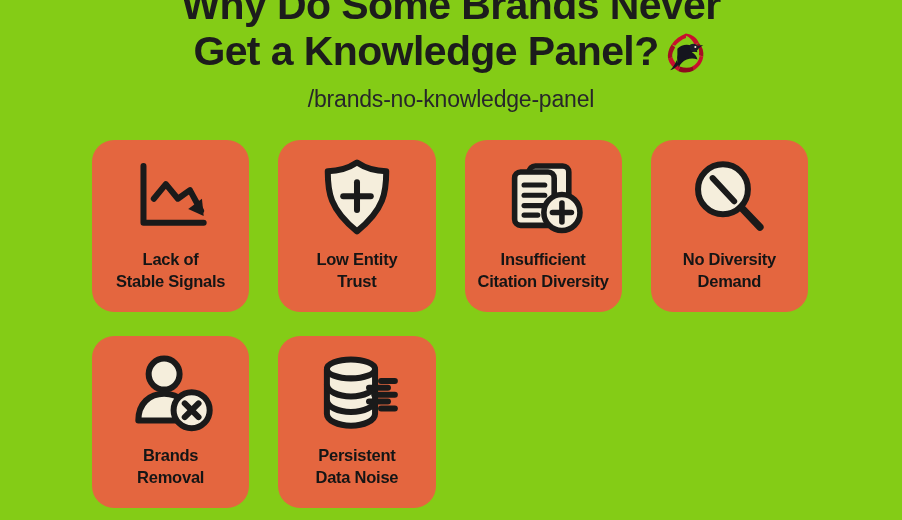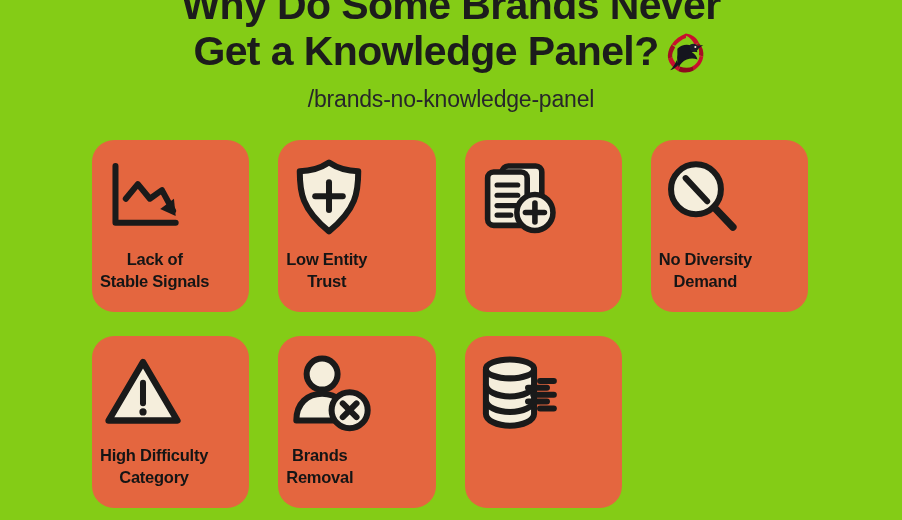--- a/index.html
+++ b/index.html
@@ -75,21 +75,21 @@
     grid-template-columns: repeat(4, 1fr);
     grid-template-rows: 172px 172px;
     column-gap: 29px;
     row-gap: 24px;
   }
   .card {
     background: #E4663F;
     border-radius: 22px;
     display: flex;
     flex-direction: column;
-    align-items: flex-start;
+    align-items: center;
     justify-content: flex-start;
     padding: 14px 8px 10px 8px;
     box-sizing: border-box;
     overflow: hidden;
   }
   .card-icon {
     width: 86px;
     height: 86px;
     display: flex;
     align-items: center;
@@ -193,45 +193,36 @@
             <line x1="28" y1="71" x2="44" y2="71"></line>
           </g>
 
           <circle cx="72" cy="68" r="21" fill="#F5EEDC" stroke="#1A1A1A" stroke-width="6.5"></circle>
           <g stroke="#1A1A1A" stroke-width="6.5" stroke-linecap="round">
             <line x1="72" y1="57" x2="72" y2="79"></line>
             <line x1="61" y1="68" x2="83" y2="68"></line>
           </g>
         </svg>
       </div>
+      <div class="card-label">Insufficient
+Citation Diversity</div>
     </div>
 
     <div class="card">
       <div class="card-icon">
         <svg viewBox="0 0 100 100" xmlns="http://www.w3.org/2000/svg">
           <circle cx="43" cy="41" r="29" fill="#F5EEDC" stroke="#1A1A1A" stroke-width="7"></circle>
           <line x1="31" y1="28" x2="56" y2="55" stroke="#1A1A1A" stroke-width="7" stroke-linecap="round"></line>
           <line x1="64" y1="62" x2="86" y2="85" stroke="#1A1A1A" stroke-width="8.5" stroke-linecap="round"></line>
         </svg>
       </div>
       <div class="card-label">No Diversity
 Demand</div>
     </div>
 
-    <div class="card">
-      <div class="card-icon">
-        <svg viewBox="0 0 100 100" xmlns="http://www.w3.org/2000/svg">
-          <path d="M50 14 L90 82 L10 82 Z" fill="#F5EEDC" stroke="#1A1A1A" stroke-width="7.5" stroke-linejoin="round"></path>
-          <line x1="50" y1="38" x2="50" y2="62" stroke="#1A1A1A" stroke-width="7" stroke-linecap="round"></line>
-          <circle cx="50" cy="72" r="4.2" fill="#1A1A1A"></circle>
-        </svg>
-      </div>
-      <div class="card-label">High Difficulty
-Category</div>
-    </div>
 
     <div class="card">
       <div class="card-icon">
         <svg viewBox="0 0 100 100" xmlns="http://www.w3.org/2000/svg">
           <circle cx="42" cy="28" r="18" fill="#F5EEDC" stroke="#1A1A1A" stroke-width="7"></circle>
           <path d="M12 82 C12 62 25 51 42 51 C59 51 72 62 72 82 Z" fill="#F5EEDC" stroke="#1A1A1A" stroke-width="7" stroke-linejoin="round"></path>
           <circle cx="74" cy="70" r="21" fill="#F5EEDC" stroke="#1A1A1A" stroke-width="7"></circle>
           <g stroke="#1A1A1A" stroke-width="7" stroke-linecap="round">
             <line x1="66" y1="62" x2="82" y2="78"></line>
             <line x1="82" y1="62" x2="66" y2="78"></line>
@@ -253,16 +244,18 @@
 
           <g stroke="#1A1A1A" stroke-width="7" stroke-linecap="round" fill="none">
             <path d="M78 36 L94 36"></path>
             <path d="M70 52 L94 52"></path>
             <path d="M78 68 L94 68"></path>
             <path d="M64 44 L86 44"></path>
             <path d="M64 60 L86 60"></path>
           </g>
         </svg>
       </div>
+      <div class="card-label">Persistent
+Data Noise</div>
     </div>
 
   </div>
 </div>
 
 </body></html>

